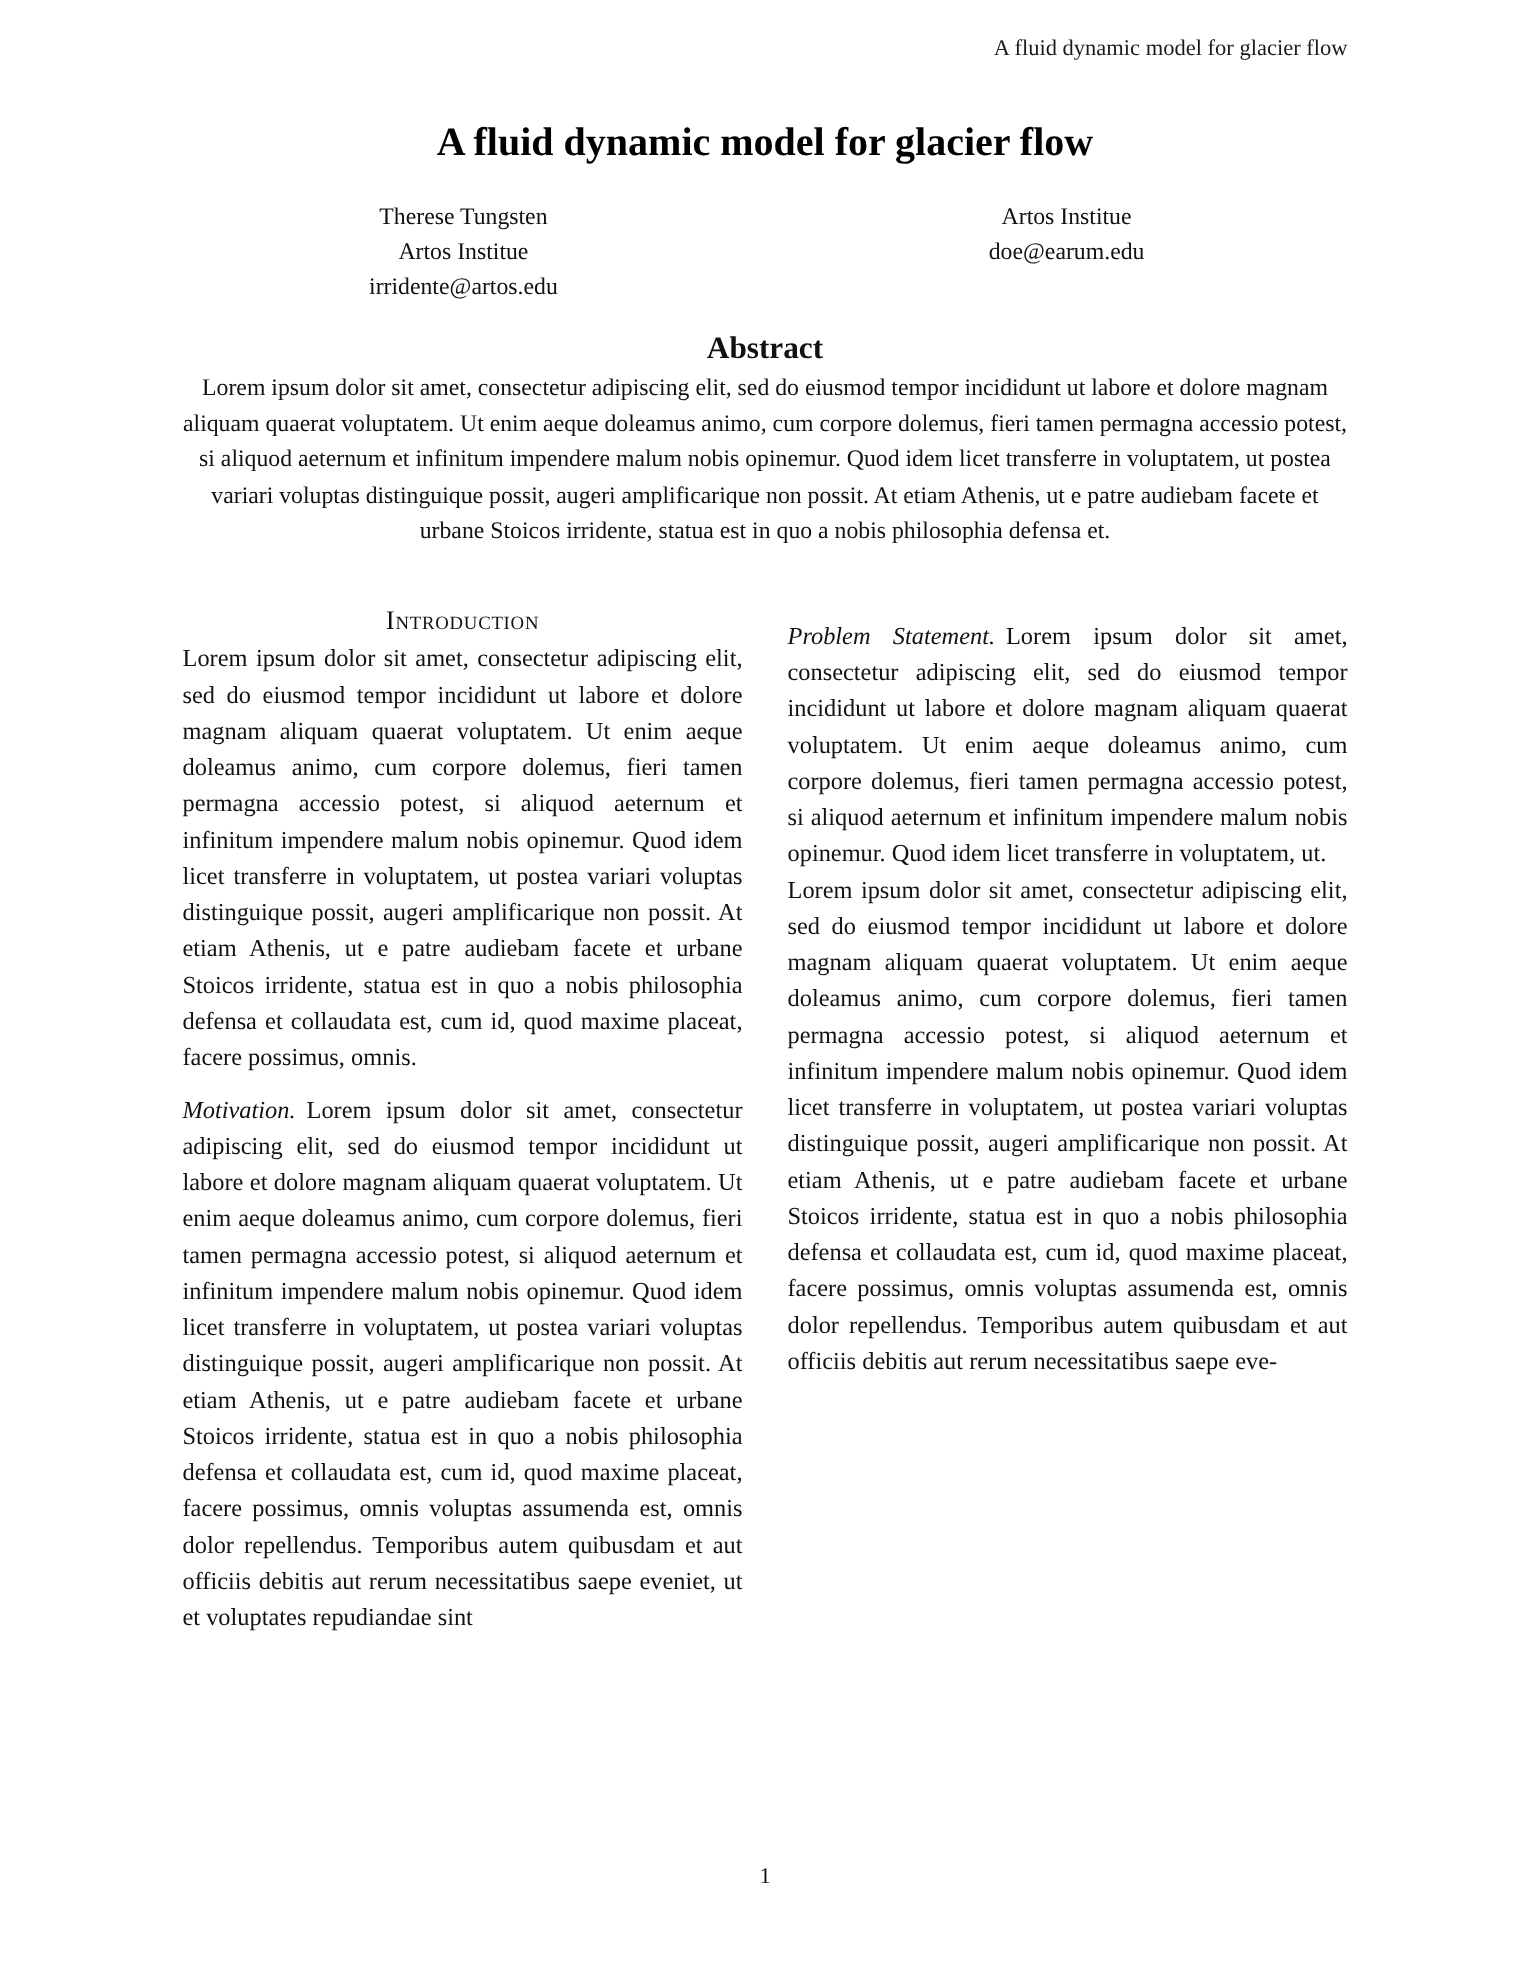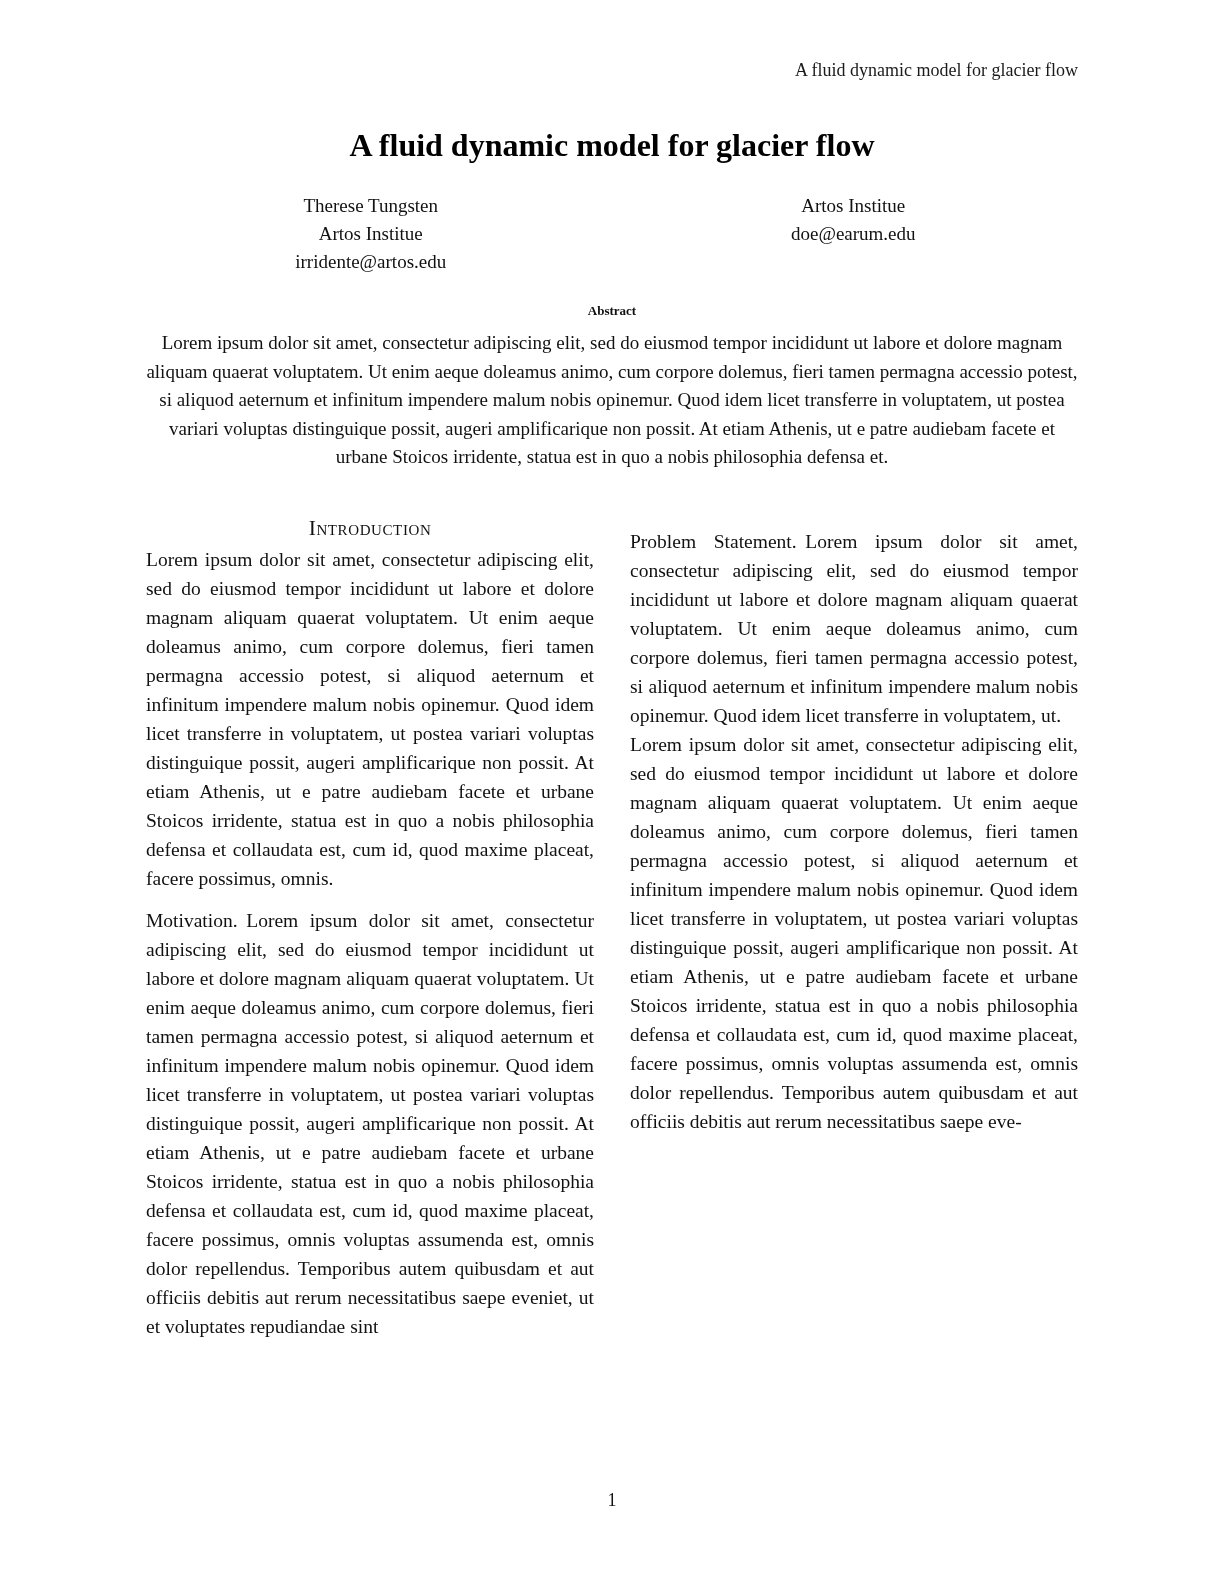--- a/index.html
+++ b/index.html
@@ -12,21 +12,21 @@
     height: 1584px;
     position: relative;
     font-family: "Liberation Serif", "DejaVu Serif", serif;
     color: #111111;
     -webkit-font-smoothing: antialiased;
   }
   .page {
     box-sizing: border-box;
     width: 1224px;
     height: 1584px;
-    padding: 58px 146px 0 146px;
+    padding: 26px 146px 0 146px;
     position: relative;
   }
   .running-header {
     text-align: right;
     font-size: 18px;
     line-height: 24px;
     color: #1a1a1a;
   }
   .title {
     margin: 44px 0 0 0;
@@ -44,21 +44,21 @@
   .author {
     flex: 1 1 50%;
     text-align: center;
     font-size: 19px;
     line-height: 28px;
   }
   .abstract-heading {
     margin-top: 22px;
     text-align: center;
     font-weight: bold;
-    font-size: 13px;
+    font-size: 25px;
     line-height: 26px;
   }
   .abstract-text {
     margin: 5px 0 0 0;
     text-align: center;
     font-size: 19px;
     line-height: 28.5px;
   }
   .columns {
     display: flex;
@@ -85,20 +85,21 @@
     font-size: 21.5px;
     line-height: 29px;
     letter-spacing: 0.6px;
     text-align: center;
     margin: 0 0 2px 0;
   }
   .section-heading.spaced-above {
     margin-top: 18px;
   }
   .run-in {
+    font-style: italic;
     margin-right: 0.45em;
   }
   .page-number {
     position: absolute;
     left: 0;
     right: 0;
     top: 1488px;
     text-align: center;
     font-size: 18px;
     line-height: 24px;

